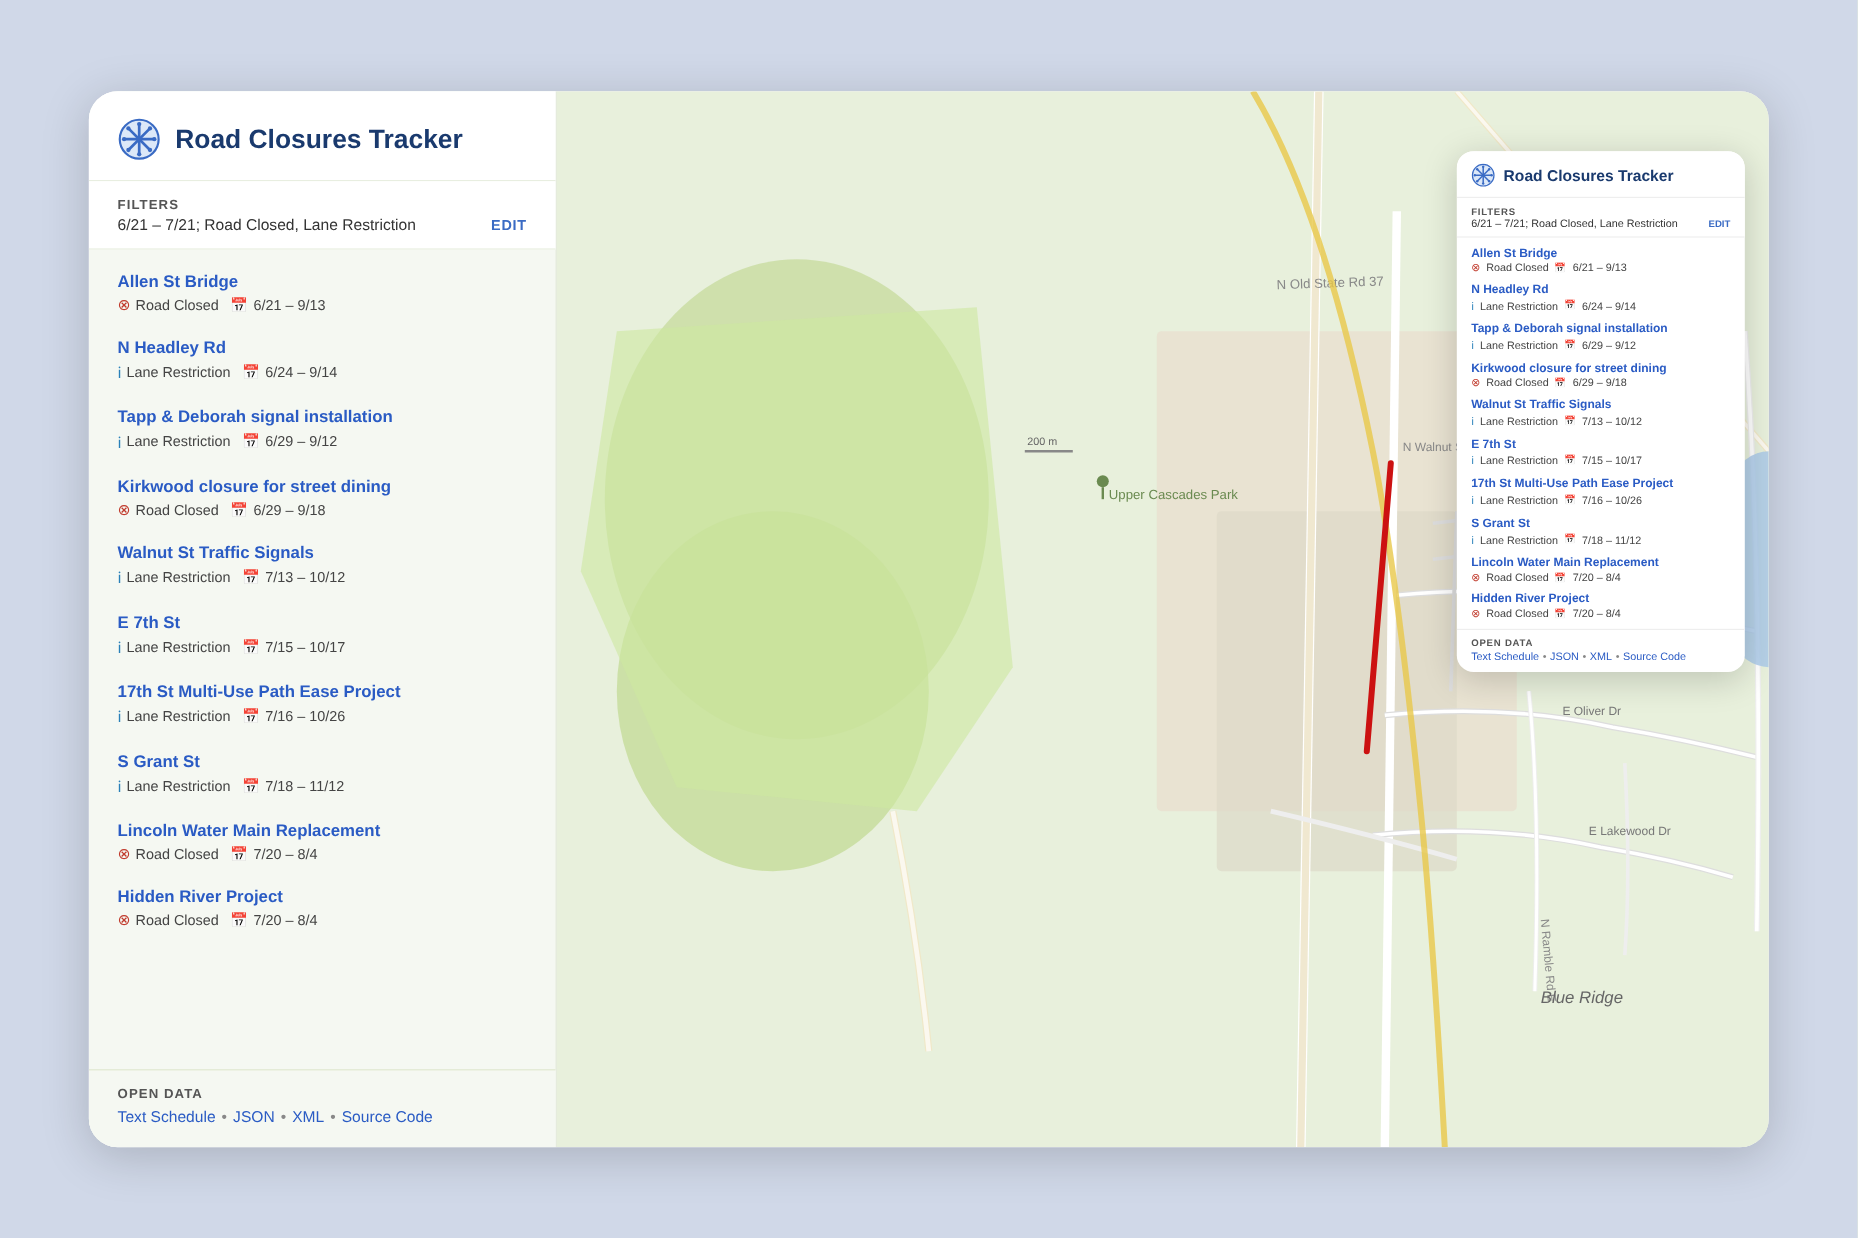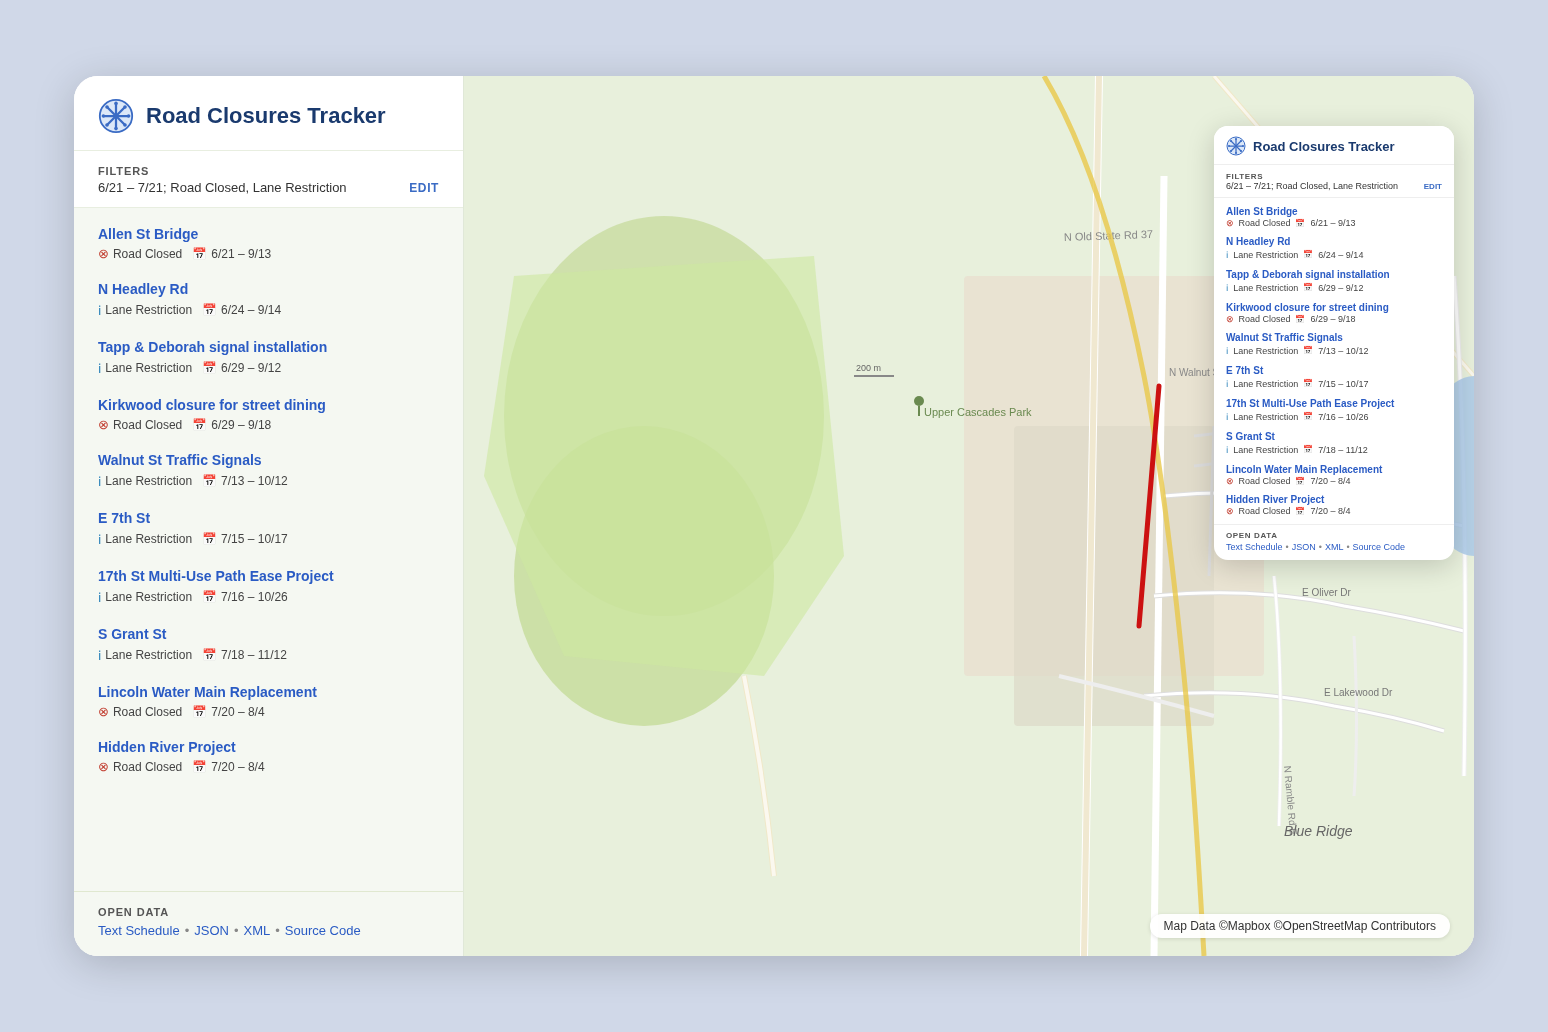--- a/index.html
+++ b/index.html
@@ -558,21 +558,20 @@
       <ellipse cx="1010" cy="390" rx="50" ry="90" fill="#a8c8e8" opacity="0.8"></ellipse>
 
       <path d="M 580 0 Q 640 100 680 300 Q 700 400 720 600 Q 730 700 740 880" stroke="#e8c84a" stroke-width="5" fill="none" opacity="0.8"></path>
 
       <line x1="390" y1="300" x2="430" y2="300" stroke="#888" stroke-width="2"></line>
       <text x="392" y="295" font-size="9" fill="#666" font-family="sans-serif">200 m</text>
 
       <line x1="695" y1="310" x2="675" y2="550" stroke="#cc1111" stroke-width="5" stroke-linecap="round"></line>
     </svg>
 
-    <div class="map-attribution">Map Data ©Mapbox ©OpenStreetMap Contributors</div>
 
     
     <div class="mini-panel">
       <div class="mini-panel-header">
         <svg class="mini-snowflake" viewBox="0 0 40 40" fill="none">
           <circle cx="20" cy="20" r="18" fill="#dce8f8" stroke="#3a6bc4" stroke-width="2"></circle>
           <line x1="20" y1="6" x2="20" y2="34" stroke="#3a6bc4" stroke-width="2.5" stroke-linecap="round"></line>
           <line x1="6" y1="20" x2="34" y2="20" stroke="#3a6bc4" stroke-width="2.5" stroke-linecap="round"></line>
           <line x1="10" y1="10" x2="30" y2="30" stroke="#3a6bc4" stroke-width="2.5" stroke-linecap="round"></line>
           <line x1="30" y1="10" x2="10" y2="30" stroke="#3a6bc4" stroke-width="2.5" stroke-linecap="round"></line>

